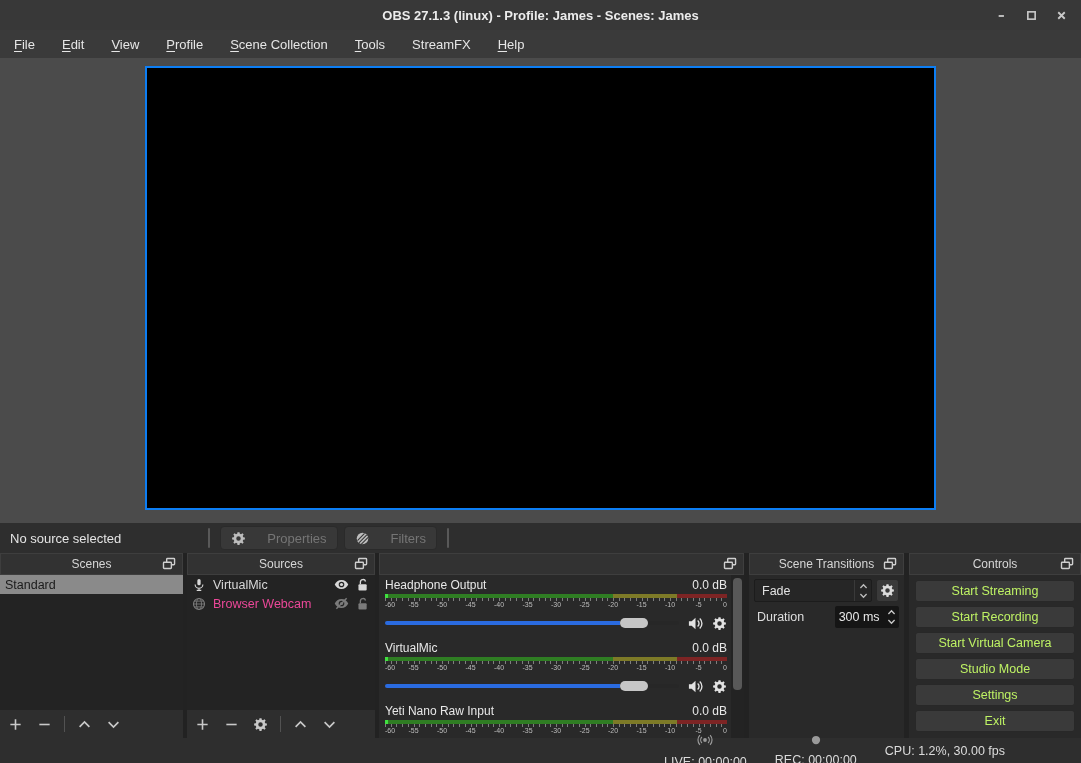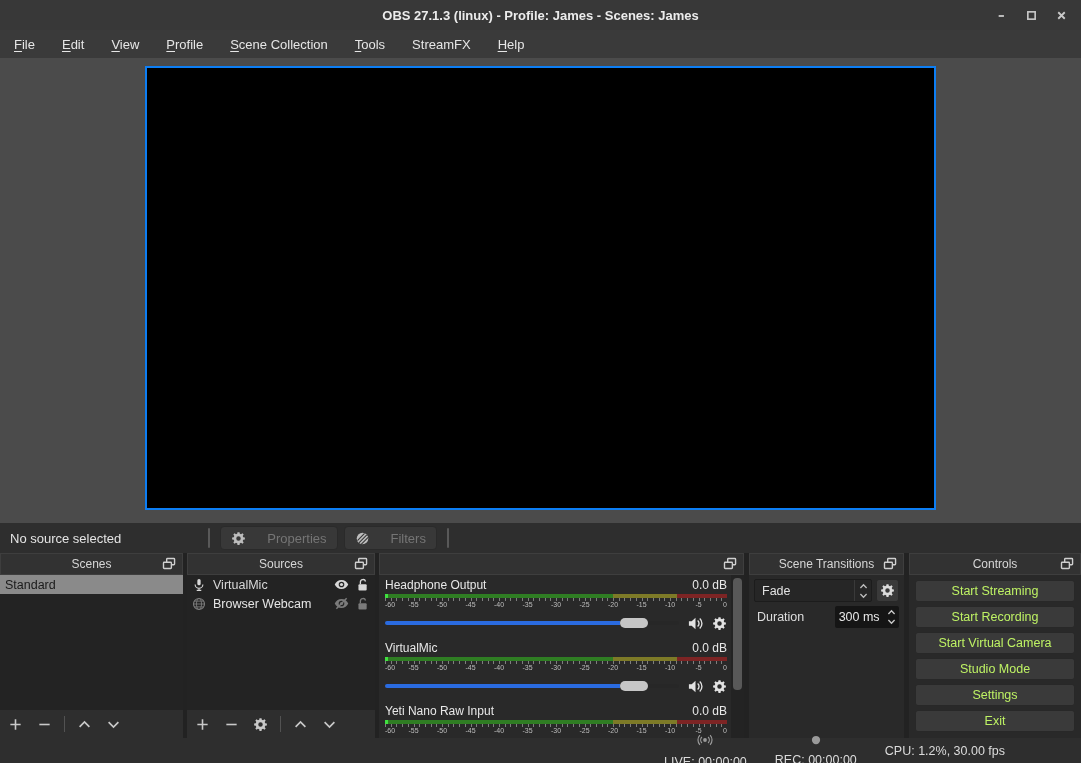--- a/index.html
+++ b/index.html
@@ -36,21 +36,21 @@
   .docks { height:185px; background:#222; display:flex; }
   .panel { background:#292929; display:flex; flex-direction:column; }
   .panel-hdr { height:22px; background:#323232; border:1px solid #3e3e3e; display:flex; align-items:center; position:relative; flex:0 0 auto; }
   .panel-title { flex:1; text-align:center; font-size:12px; color:#d6d6d6; }
   .popout { position:absolute; right:5px; top:3px; width:15px; height:15px; color:#cfcfcf; }
   .dock-gap { background:#222; flex:0 0 auto; }
 
   .listbox { background:#232323; flex:1; overflow:hidden; }
   .list-row { height:19px; display:flex; align-items:center; padding:0 5px; font-size:12.5px; color:#d8d8d8; gap:7px; }
   .list-row.selected { background:#8a8a8a; color:#1a1a1a; }
-  .list-row.dimmed { color:#e5e5e5; }
+  .list-row.dimmed { color:#ec4899; }
   .list-row .name { flex:1; white-space:nowrap; overflow:hidden; }
   .list-row .icon { color:#d8d8d8; }
   .list-row.dimmed .icon { color:#7b7b7b; }
 
   .panel-toolbar { height:28px; background:#2e2e2e; display:flex; align-items:center; padding:0 8px; gap:14px; flex:0 0 auto; }
   .panel-toolbar .icon { color:#c9c9c9; }
   .panel-toolbar .vsep { width:1px; height:16px; background:#525252; margin:0 -2px; }
 
   
   .mixer-body { flex:1; display:flex; overflow:hidden; }

